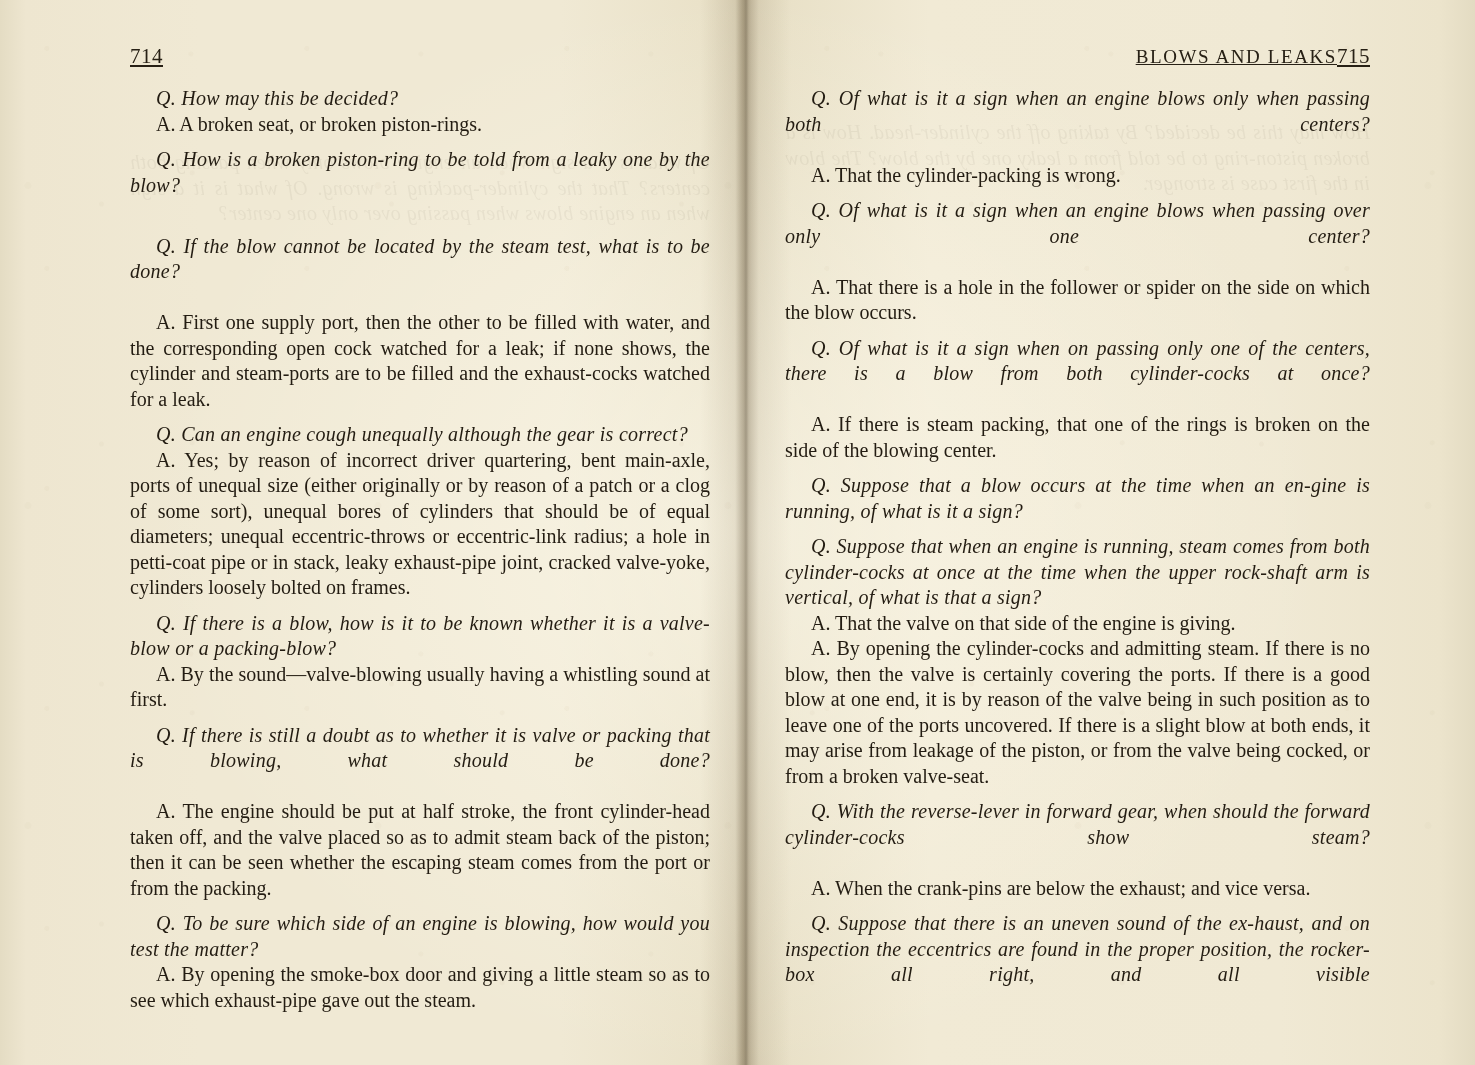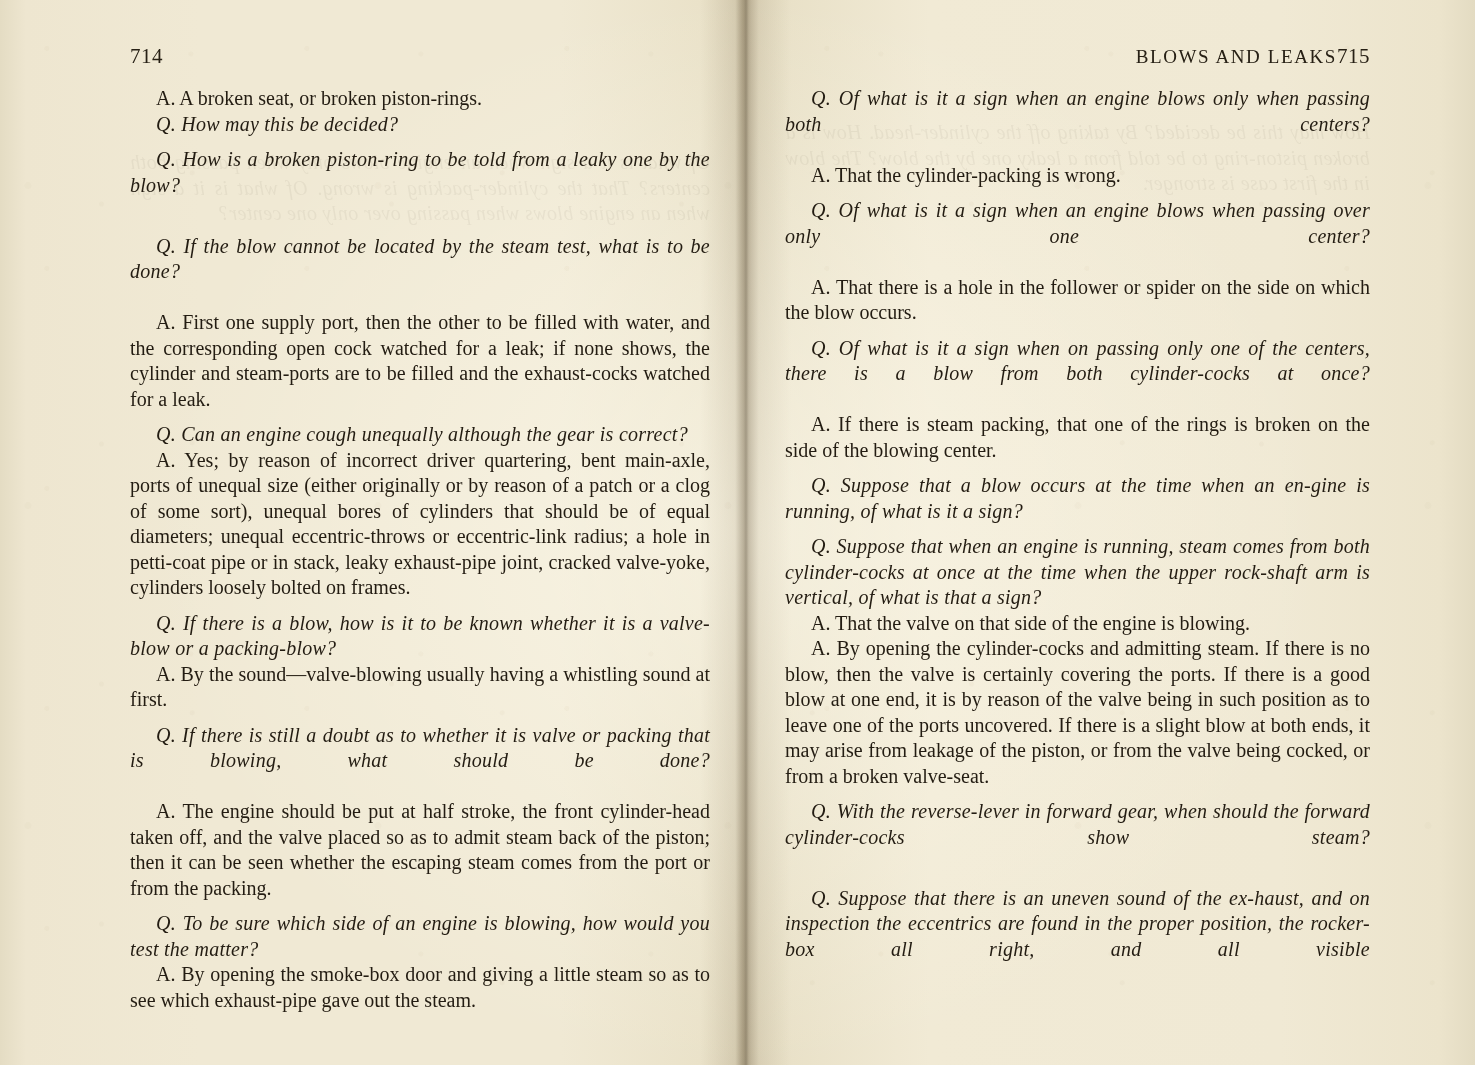--- a/index.html
+++ b/index.html
@@ -86,20 +86,21 @@
 
   .running-head {
     position: absolute;
     top: 44px;
     height: 26px;
     display: flex;
     align-items: baseline;
     font-size: 19px;
     letter-spacing: 1.6px;
     color: #272015;
+    text-decoration: underline;
   }
   .page.verso .running-head { left: 130px; width: 580px; }
   .page.recto .running-head { left: 45px;  width: 585px; }
 
   .folio {
     font-size: 21px;
     letter-spacing: .5px;
     font-family: "Liberation Serif", "DejaVu Serif", serif;
   }
   .head-title {
@@ -156,22 +157,22 @@
   <div class="bleed right">
     How may this be decided? By taking off the cylinder-head. How is a broken piston-ring to be told from a leaky one by the blow? The blow in the first case is stronger.
   </div>
 
   <div class="page verso">
     <div class="running-head">
       <span class="folio">714</span>
     </div>
     <div class="column">
 
+      <p class="qa q nostretch">Q. How may this be decided?</p>
       <p class="qa a nostretch">A. A broken seat, or broken piston-rings.</p>
-      <p class="qa q nostretch">Q. How may this be decided?</p>
 
       <p class="qa q gap">Q. How is a broken piston-ring to be told from a leaky one by the blow?</p>
 
       <p class="qa q gap">Q. If the blow cannot be located by the steam test, what is to be done?</p>
       <p class="qa a nostretch">A. First one supply port, then the other to be filled with water, and the corresponding open cock watched for a leak; if none shows, the cylinder and steam-ports are to be filled and the exhaust-cocks watched for a leak.</p>
 
       <p class="qa q gap nostretch">Q. Can an engine cough unequally although the gear is correct?</p>
       <p class="qa a nostretch">A. Yes; by reason of incorrect driver quartering, bent main-axle, ports of unequal size (either originally or by reason of a patch or a clog of some sort), unequal bores of cylinders that should be of equal diameters; unequal eccentric-throws or eccentric-link radius; a hole in petti-coat pipe or in stack, leaky exhaust-pipe joint, cracked valve-yoke, cylinders loosely bolted on frames.</p>
 
       <p class="qa q gap nostretch">Q. If there is a blow, how is it to be known whether it is a valve-blow or a packing-blow?</p>
@@ -198,25 +199,26 @@
 
       <p class="qa q gap">Q. Of what is it a sign when an engine blows when passing over only one center?</p>
       <p class="qa a nostretch">A. That there is a hole in the follower or spider on the side on which the blow occurs.</p>
 
       <p class="qa q gap">Q. Of what is it a sign when on passing only one of the centers, there is a blow from both cylinder-cocks at once?</p>
       <p class="qa a nostretch">A. If there is steam packing, that one of the rings is broken on the side of the blowing center.</p>
 
       <p class="qa q gap nostretch">Q. Suppose that a blow occurs at the time when an en-gine is running, of what is it a sign?</p>
 
       <p class="qa q gap nostretch">Q. Suppose that when an engine is running, steam comes from both cylinder-cocks at once at the time when the upper rock-shaft arm is vertical, of what is that a sign?</p>
-      <p class="qa a nostretch">A. That the valve on that side of the engine is blowing.</p>
+      <p class="qa a nostretch">A. That the valve on that side of the engine is giving.</p>
 
       <p class="qa a nostretch">A. By opening the cylinder-cocks and admitting steam. If there is no blow, then the valve is certainly covering the ports.  If there is a good blow at one end, it is by reason of the valve being in such position as to leave one of the ports uncovered.  If there is a slight blow at both ends, it may arise from leakage of the piston, or from the valve being cocked, or from a broken valve-seat.</p>
 
       <p class="qa q gap">Q. With the reverse-lever in forward gear, when should the forward cylinder-cocks show steam?</p>
+      <p class="qa a nostretch">A. When the crank-pins are below the exhaust; and vice versa.</p>
 
       <p class="qa q gap">Q. Suppose that there is an uneven sound of the ex-haust, and on inspection the eccentrics are found in the proper position, the rocker-box all right, and all visible</p>
 
     </div>
   </div>
 
   <div class="gutter"></div>
 </div>
 
 </body></html>

